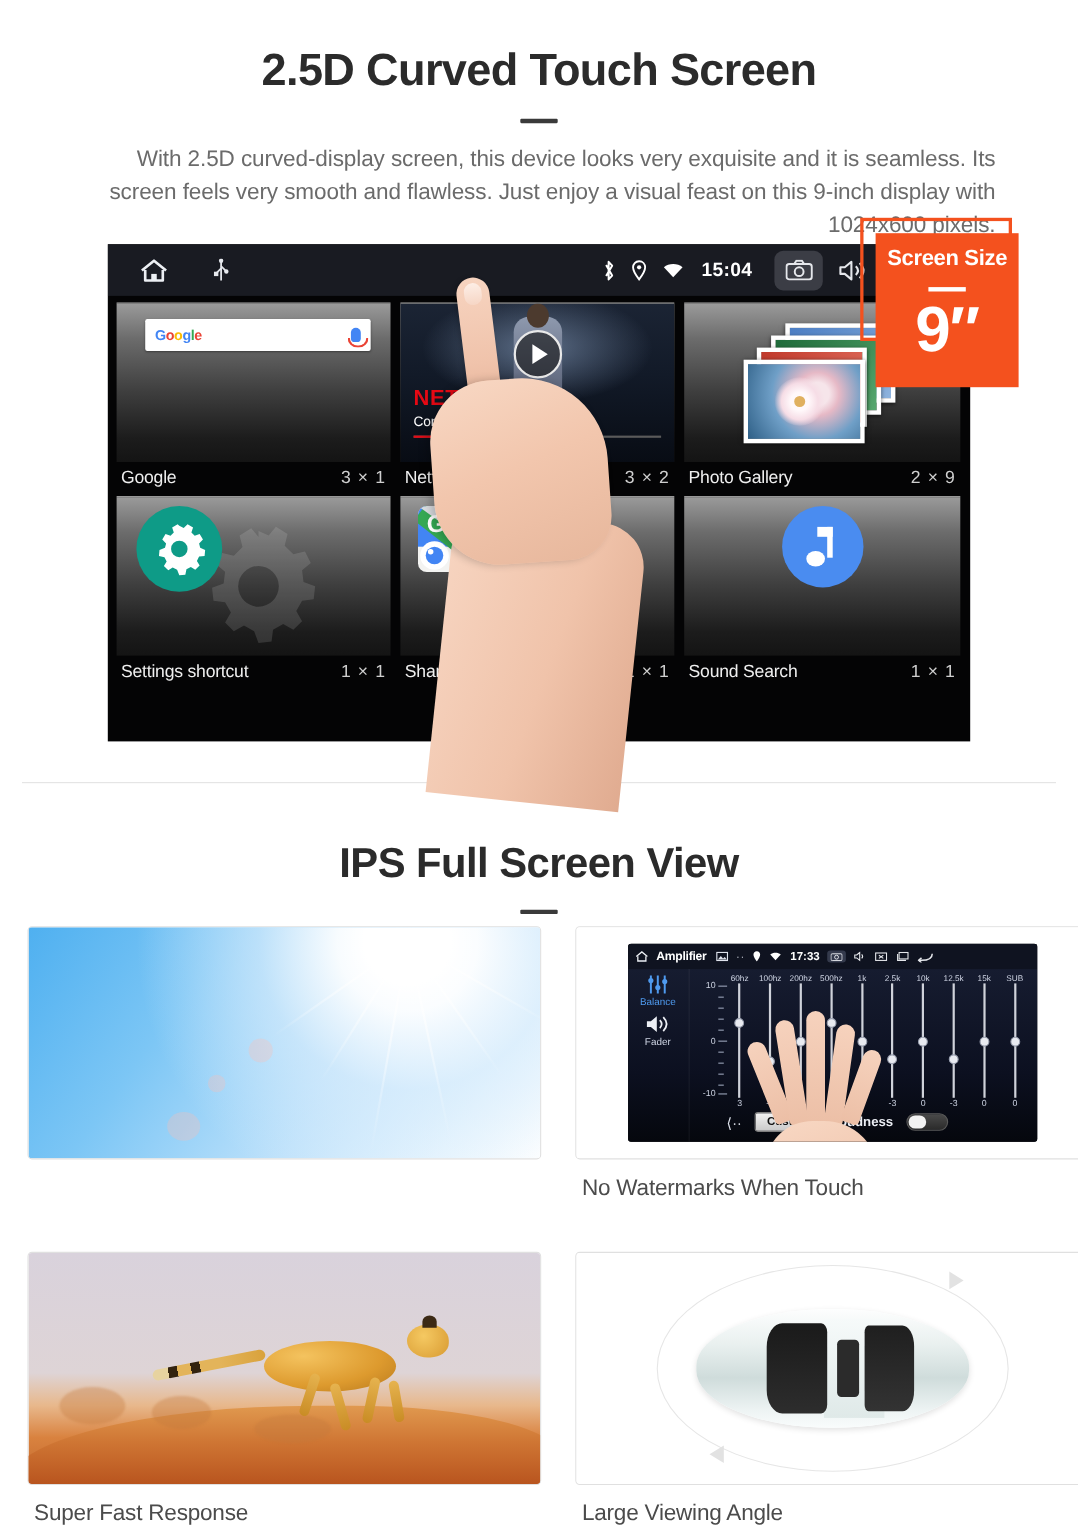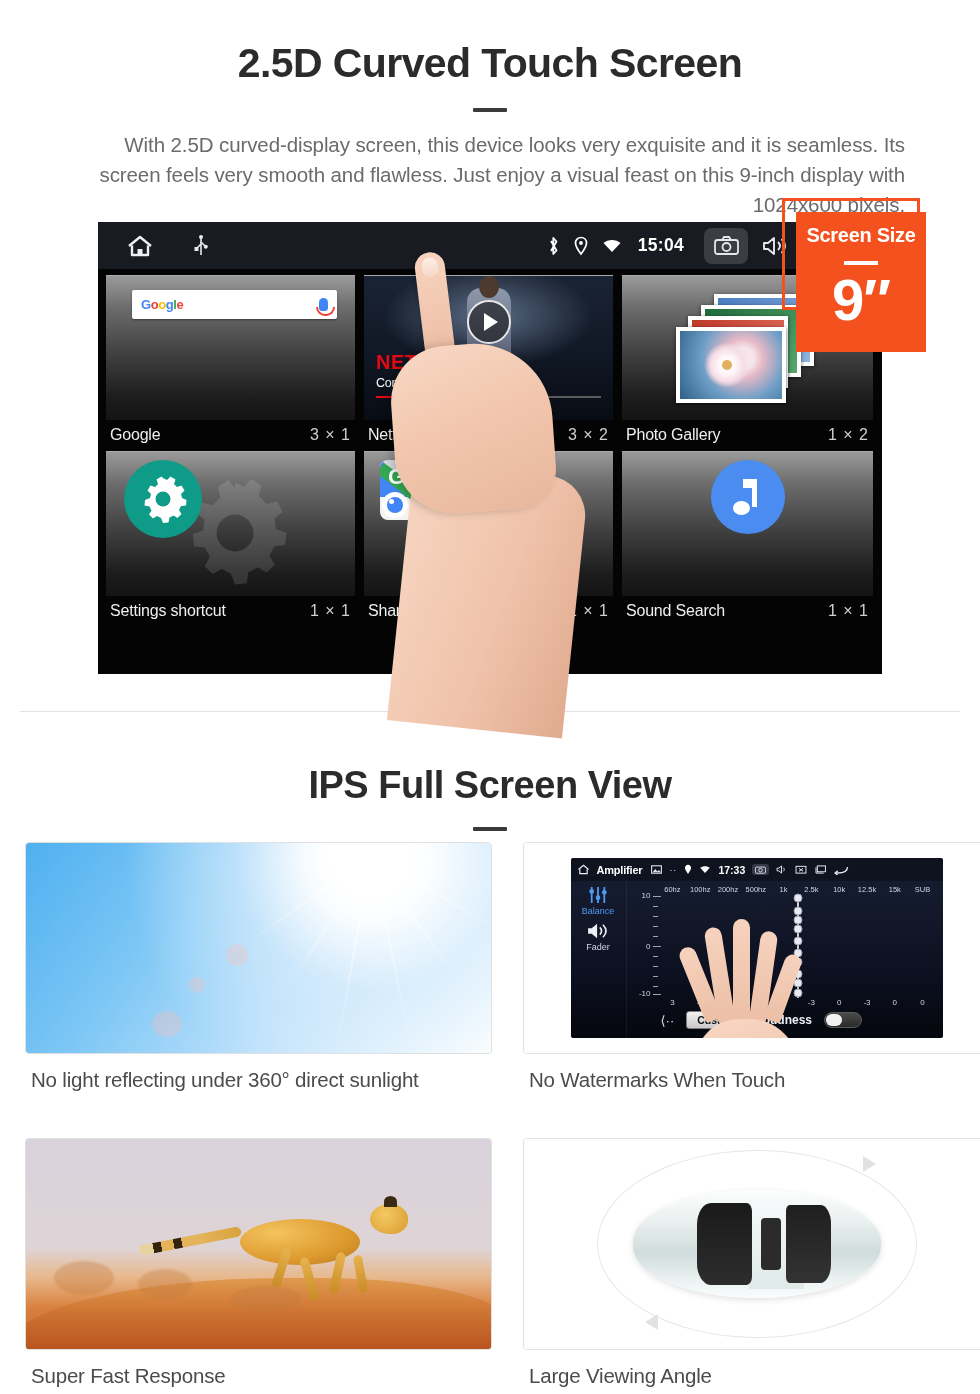--- a/index.html
+++ b/index.html
@@ -265,21 +265,21 @@
   .amp-cam{ background:#343a4c;border-radius:3px;padding:1px 3px; }
   .amp-body{ position:relative; height:157px;
     background: linear-gradient(180deg,#161c30 0%, #0c1020 60%, #05070d 100%); display:flex;}
   .amp-side{ width:56px; padding-top:5px; display:flex;flex-direction:column;align-items:center;gap:1px;
     border-right:1px solid rgba(255,255,255,.06);}
   .amp-side .lbl{ font-size:9px; color:#4f9bf0; margin-top:1px;}
   .amp-side .lbl2{ font-size:9px; color:#cfd5e4; margin-top:1px;}
   .eq { position:relative; flex:1; padding: 4px 6px 0 4px;}
   .eq-head{ display:flex; justify-content:space-around; padding-left:28px;align-items:center; }
   .eq-head div{ font-size:7.5px; color:#cfd5e4; width:24px; text-align:center;}
-  .eq-area{ position:relative; height:104px; display:flex; padding-left:28px;flex-direction:column; }
+  .eq-area{ position:relative; height:104px; display:flex; padding-left:28px; }
   .eq-scale{ position:absolute; left:2px; top:0; height:104px; width:26px; color:#cfd5e4; font-size:8px;}
   .eq-scale .t{position:absolute;right:8px;}
   .eq-scale .tick{position:absolute;left:20px;width:5px;height:1px;background:#9aa3b8;}
   .band{ flex:1; display:flex; justify-content:center; position:relative;}
   .band .track{ width:2px; height:100%; background:#cfd2da; }
   .band .knob{ position:absolute; left:50%; transform:translate(-50%,-50%);
     width:9px;height:9px;border-radius:50%;background:#e8eaf0;border:1px solid #9aa0b0;}
   .band .knob::after{content:"";position:absolute;left:3px;top:3px;width:3px;height:3px;border-radius:50%;background:#6d7governance;}
   .eq-vals{ display:flex; padding-left:28px; }
   .eq-vals div{ flex:1; text-align:center; font-size:8px; color:#cfd5e4; }
@@ -461,21 +461,21 @@
                 <div class="ph ph1"></div>
                 <div class="ph ph2"></div>
                 <div class="ph ph3"></div>
                 <div class="ph ph4">
                     <div class="blossom"></div>
                   </div>
               </div>
             </div>
             <div class="cap">
               <span>Photo Gallery</span>
-              <span class="sz">1 × 2</span>
+              <span class="sz">2 × 9</span>
             </div>
           </div>
         </div>
 
         <div class="row">
 
           <div class="cell" style="width:249px">
             <div class="thumb" style="width:249px;height:145px">
               <span class="ghost-gear">
                 <svg width="132" height="132" viewBox="0 0 100 100">
@@ -572,21 +572,20 @@
             <div class="sunray" style="transform:rotate(-60deg)"></div>
             <div class="sunray" style="transform:rotate(-35deg)"></div>
             <div class="sunray" style="transform:rotate(-12deg);height:185px"></div>
             <div class="sunray" style="transform:rotate(10deg);height:195px"></div>
             <div class="sunray" style="transform:rotate(32deg)"></div>
             <div class="sunray" style="transform:rotate(55deg)"></div>
             <div class="flare" style="left:43%;top:48%;width:22px;height:22px;"></div>
             <div class="flare" style="left:35%;top:64%;width:16px;height:16px;"></div>
             <div class="flare" style="left:27%;top:80%;width:30px;height:26px;"></div>
           </div>
-          <div class="card-cap">No light reflecting under 360° direct sunlight</div>
         </div>
 
         <div class="card">
           <div class="card-img">
             <div class="amp">
               <div class="amp-screen">
 
                 <div class="amp-top">
                   <span class="icon">
                     <svg width="13" height="11" viewBox="0 0 28 24">

